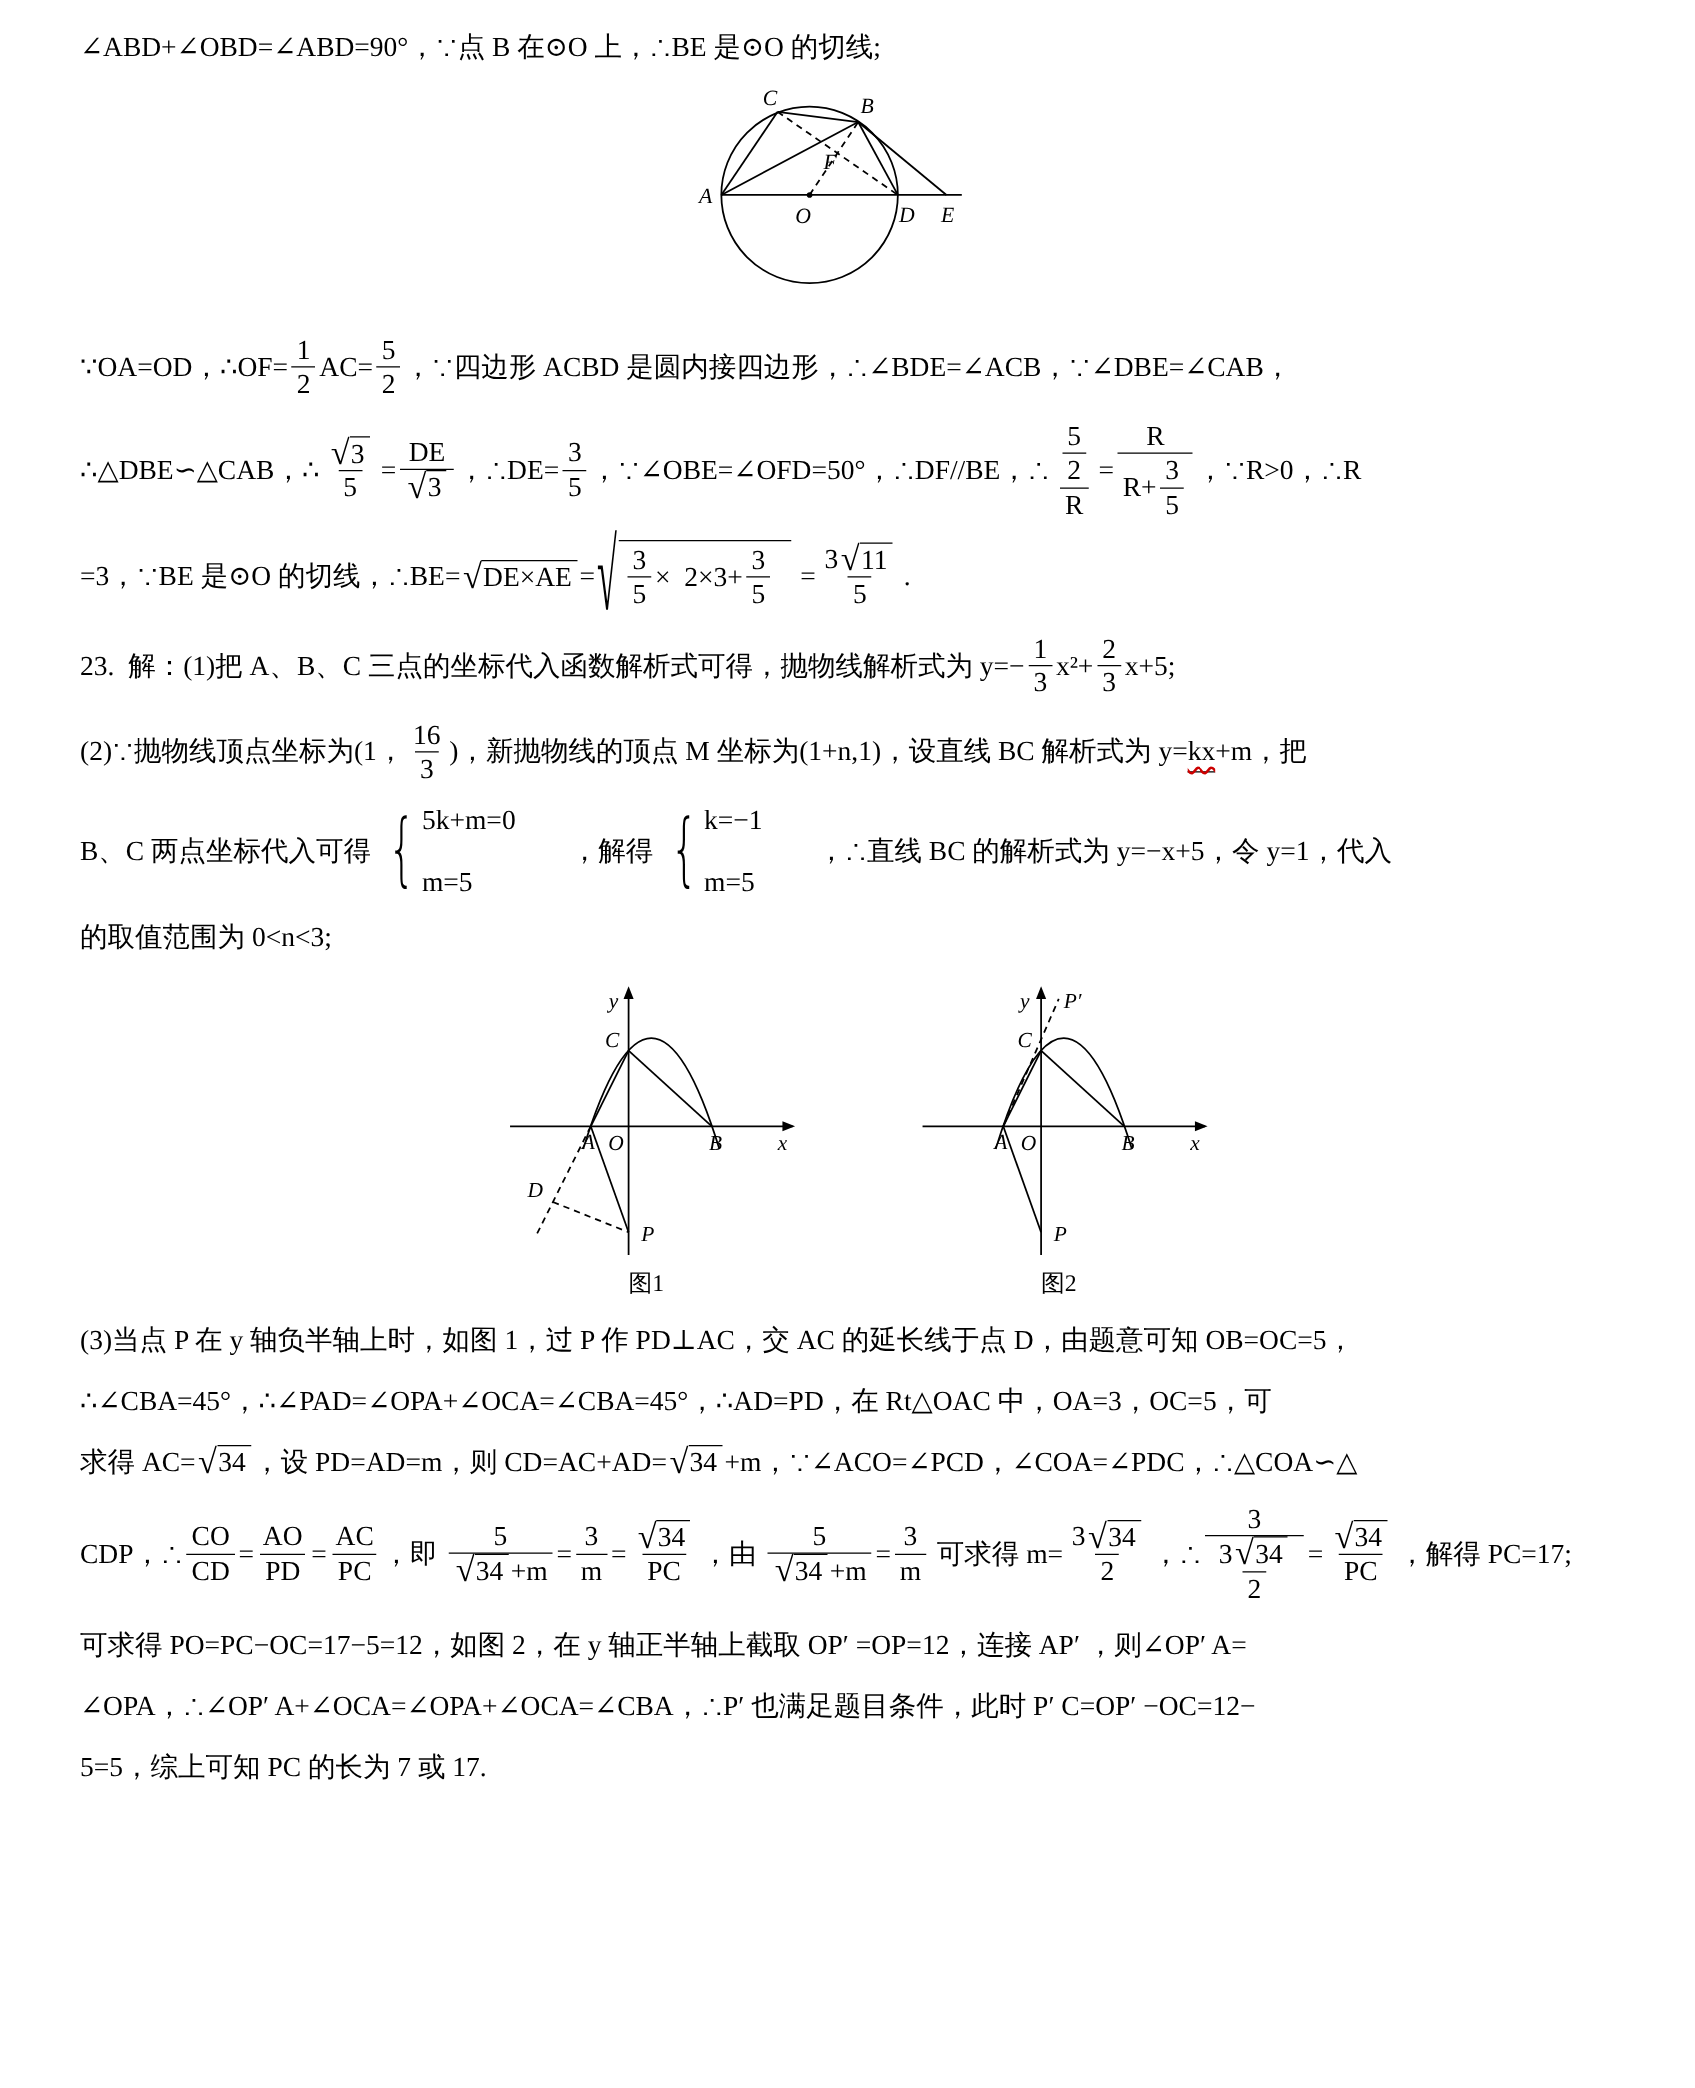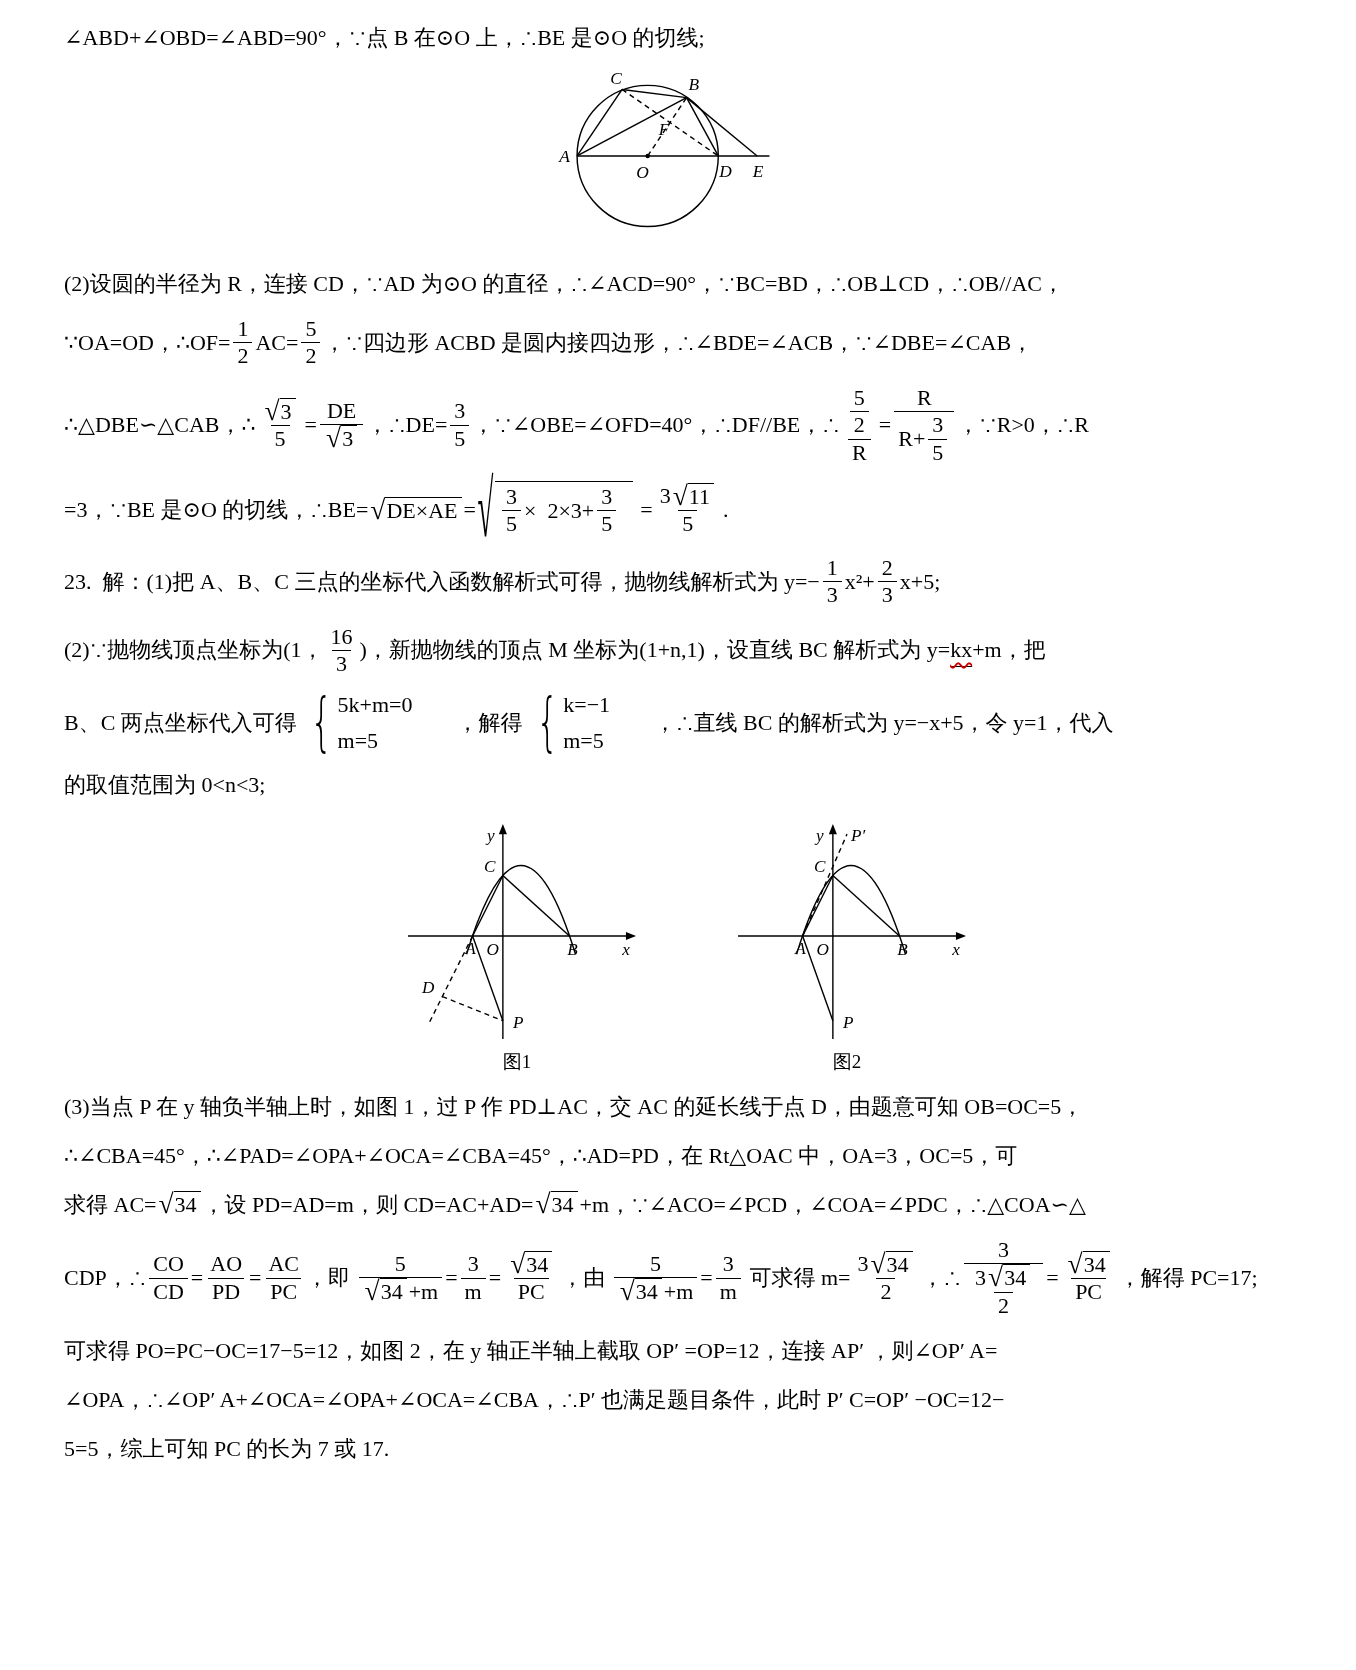--- a/index.html
+++ b/index.html
@@ -32,21 +32,21 @@
   .sqrt.big { align-items:stretch; }
   .sqrt.big .rad { align-self:flex-end; transform:scaleY(2.9) scaleX(1.05); transform-origin:50% 82%; margin-right:2px; }
   .sqrt.big .inner { align-items:center; padding:2px 8px 2px 4px; }
   
   .cases { display:inline-flex; align-items:center; margin:0 44px 0 4px; }
   .cases .brace {
     font-family:"DejaVu Sans","Liberation Sans",sans-serif;
     font-size:64px; font-weight:200; line-height:.85;
     transform:scaleX(.55); margin-right:-4px;
   }
-  .cases .rows { display:inline-flex; flex-direction:column; gap:10px; }
+  .cases .rows { display:inline-flex; flex-direction:column; gap:24px; }
   .crow { line-height:1.15; white-space:pre; }
   
   .wavy {
     border-bottom:1.5px solid #000;
     text-decoration:underline wavy #cc0000 1.5px;
     text-underline-offset:5px;
     font-family:Liberation Serif, serif;
   }
   
   .fig-circle { text-align:center; margin:0 40px 4px 0; }
@@ -86,23 +86,20 @@
       <text x="41" y="90" text-anchor="end">A</text>
       <text x="112" y="106" text-anchor="middle">O</text>
       <text x="193" y="105" text-anchor="middle">D</text>
       <text x="225" y="105" text-anchor="middle">E</text>
       <text x="133" y="64" text-anchor="middle">F</text>
     </svg>
   </div>
 
   <div>
       <div class="line">
-        <span class="t">(2)设圆的半径为 R，连接 CD，∵AD 为⊙O 的直径，∴∠ACD=90°，∵BC=BD，∴OB⊥CD，∴OB//AC，</span>
-      </div>
-      <div class="line">
         <span class="t">∵OA=OD，∴OF=</span>
         <span class="frac">
           <span class="num">
             <span class="t">1</span>
           </span>
           <span class="den">
             <span class="t">2</span>
           </span>
         </span>
         <span class="t">AC=</span>
@@ -147,21 +144,21 @@
         </span>
         <span class="t">，∴DE=</span>
         <span class="frac">
           <span class="num">
             <span class="t">3</span>
           </span>
           <span class="den">
             <span class="t">5</span>
           </span>
         </span>
-        <span class="t">，∵∠OBE=∠OFD=40°，∴DF//BE，∴</span>
+        <span class="t">，∵∠OBE=∠OFD=50°，∴DF//BE，∴</span>
         <span class="frac">
           <span class="num">
             <span class="frac">
               <span class="num">
                 <span class="t">5</span>
               </span>
               <span class="den">
                 <span class="t">2</span>
               </span>
             </span>

